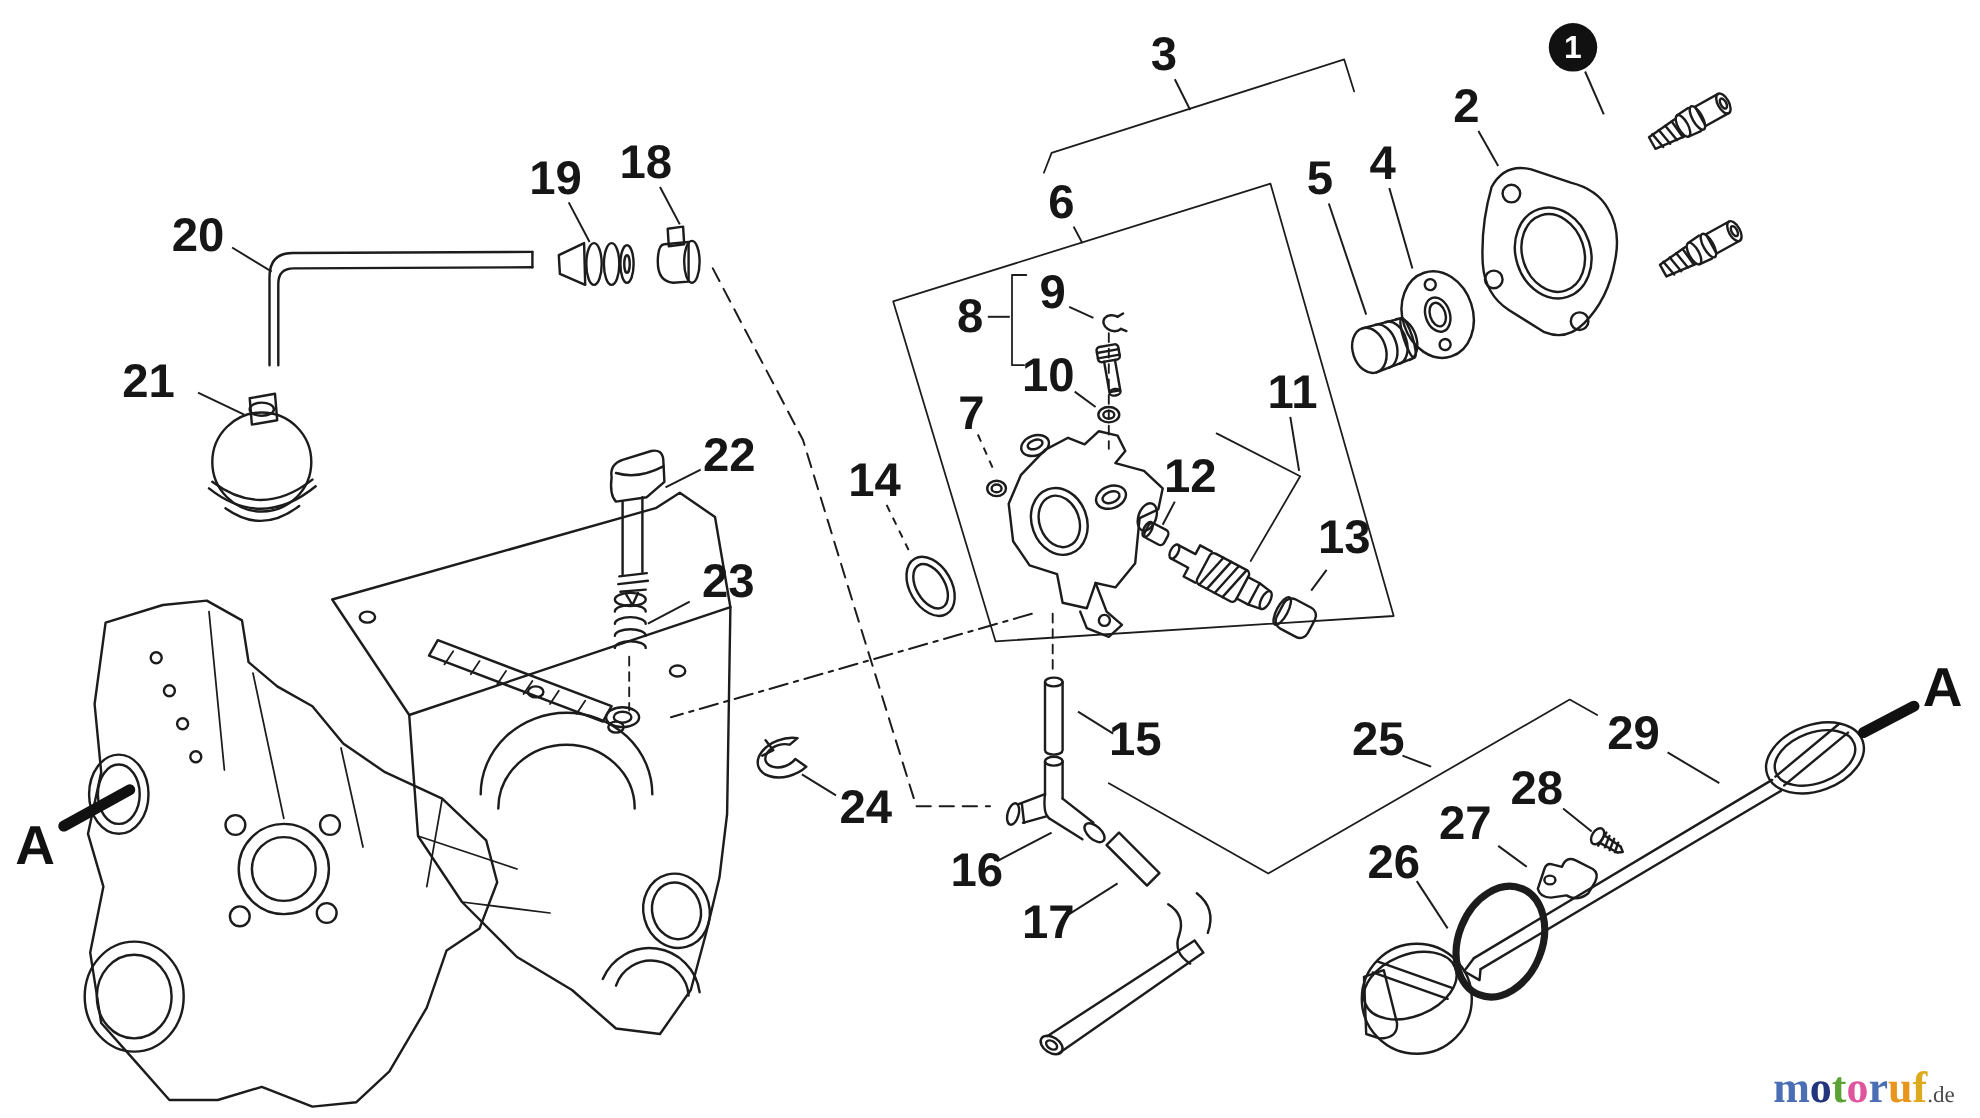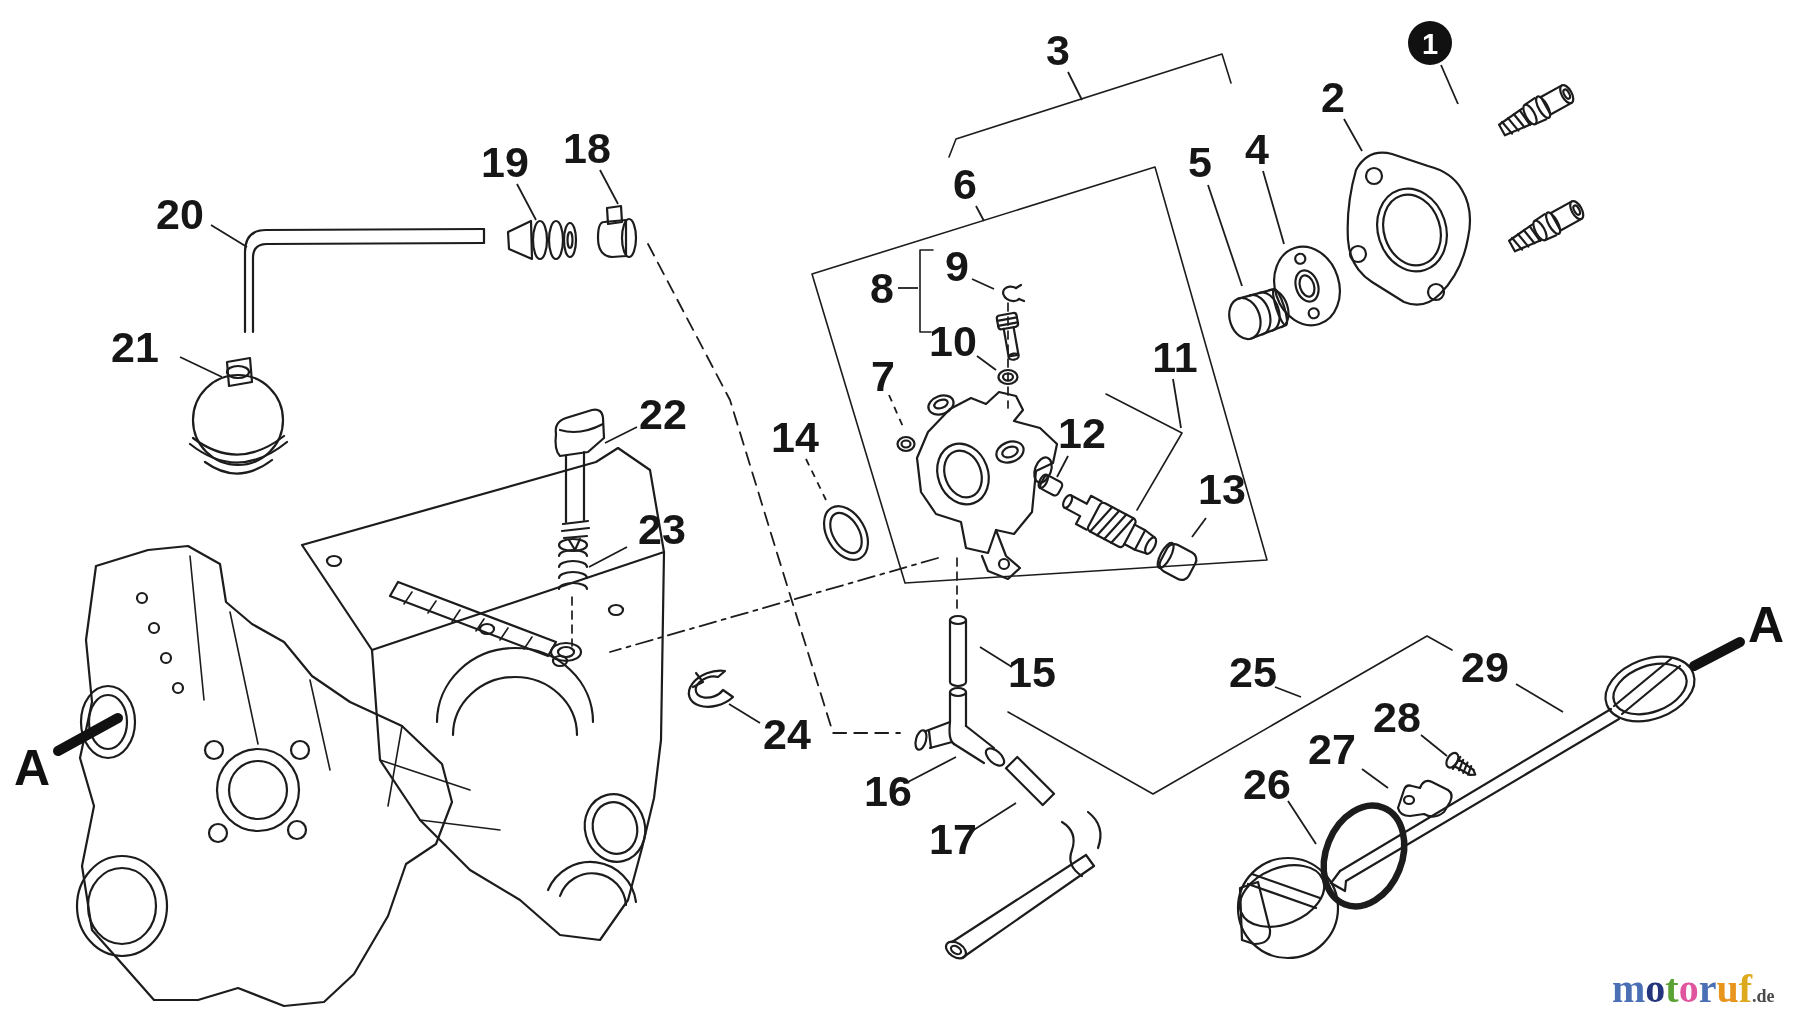--- a/index.html
+++ b/index.html
@@ -16,21 +16,21 @@
   .mixdash{stroke:#1c1c1c;stroke-width:1.8;fill:none;stroke-dasharray:17,6,4,6;}
   text.callout{font-family:"Liberation Sans",sans-serif;font-weight:700;font-size:43px;
                fill:#161616;text-anchor:middle;}
   text.circled{font-size:29px;fill:#ffffff;}
   text.marker{font-family:"Liberation Sans",sans-serif;font-weight:700;font-size:50px;
               fill:#111;text-anchor:middle;}
   .arrowline{stroke:#111;stroke-width:10;stroke-linecap:round;}
   #watermark{position:absolute;left:1612px;top:966px;width:188px;height:46px;
              font-family:"Liberation Serif",serif;font-weight:700;font-size:40px;
              white-space:nowrap;line-height:46px;}
-  #watermark .suffix{font-size:18px;font-weight:700;}
+  #watermark .suffix{font-size:21px;font-weight:400;}
 </style>
 </head>
 <body>
 
 <div id="stage">
 <svg width="1800" height="1016" viewBox="0 0 1800 1016">
 
   <g class="art">
 
     <g>

